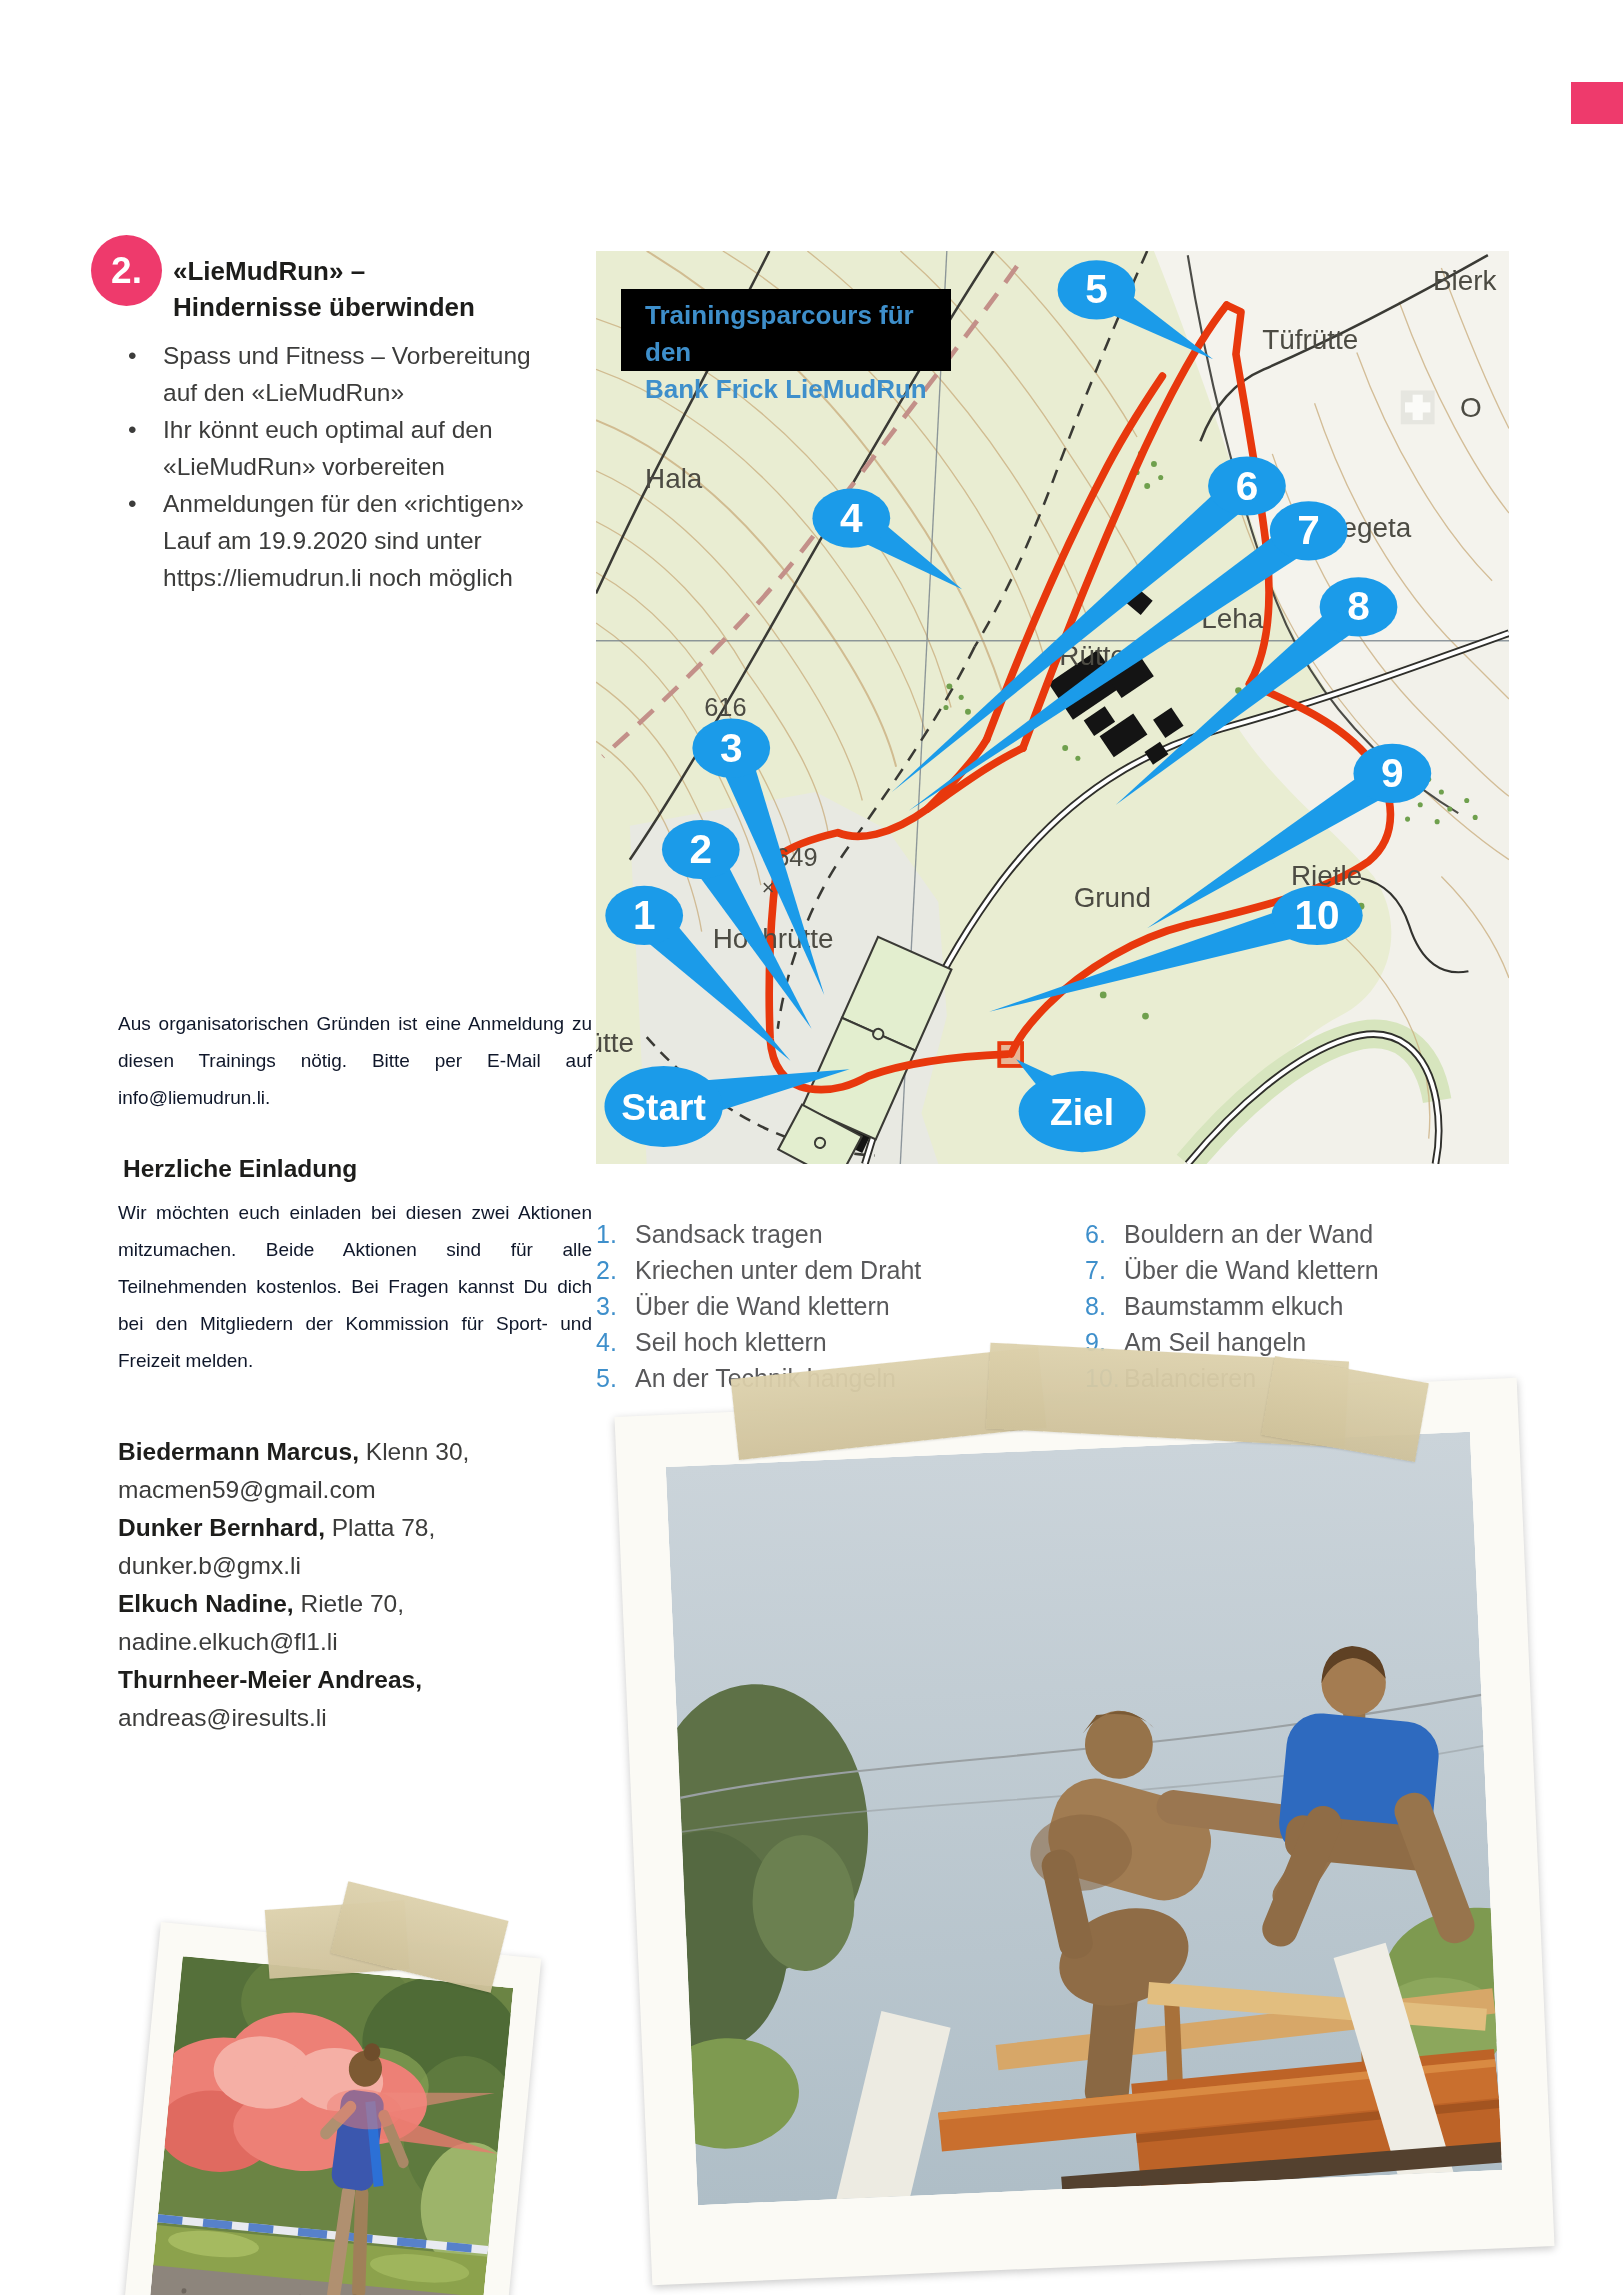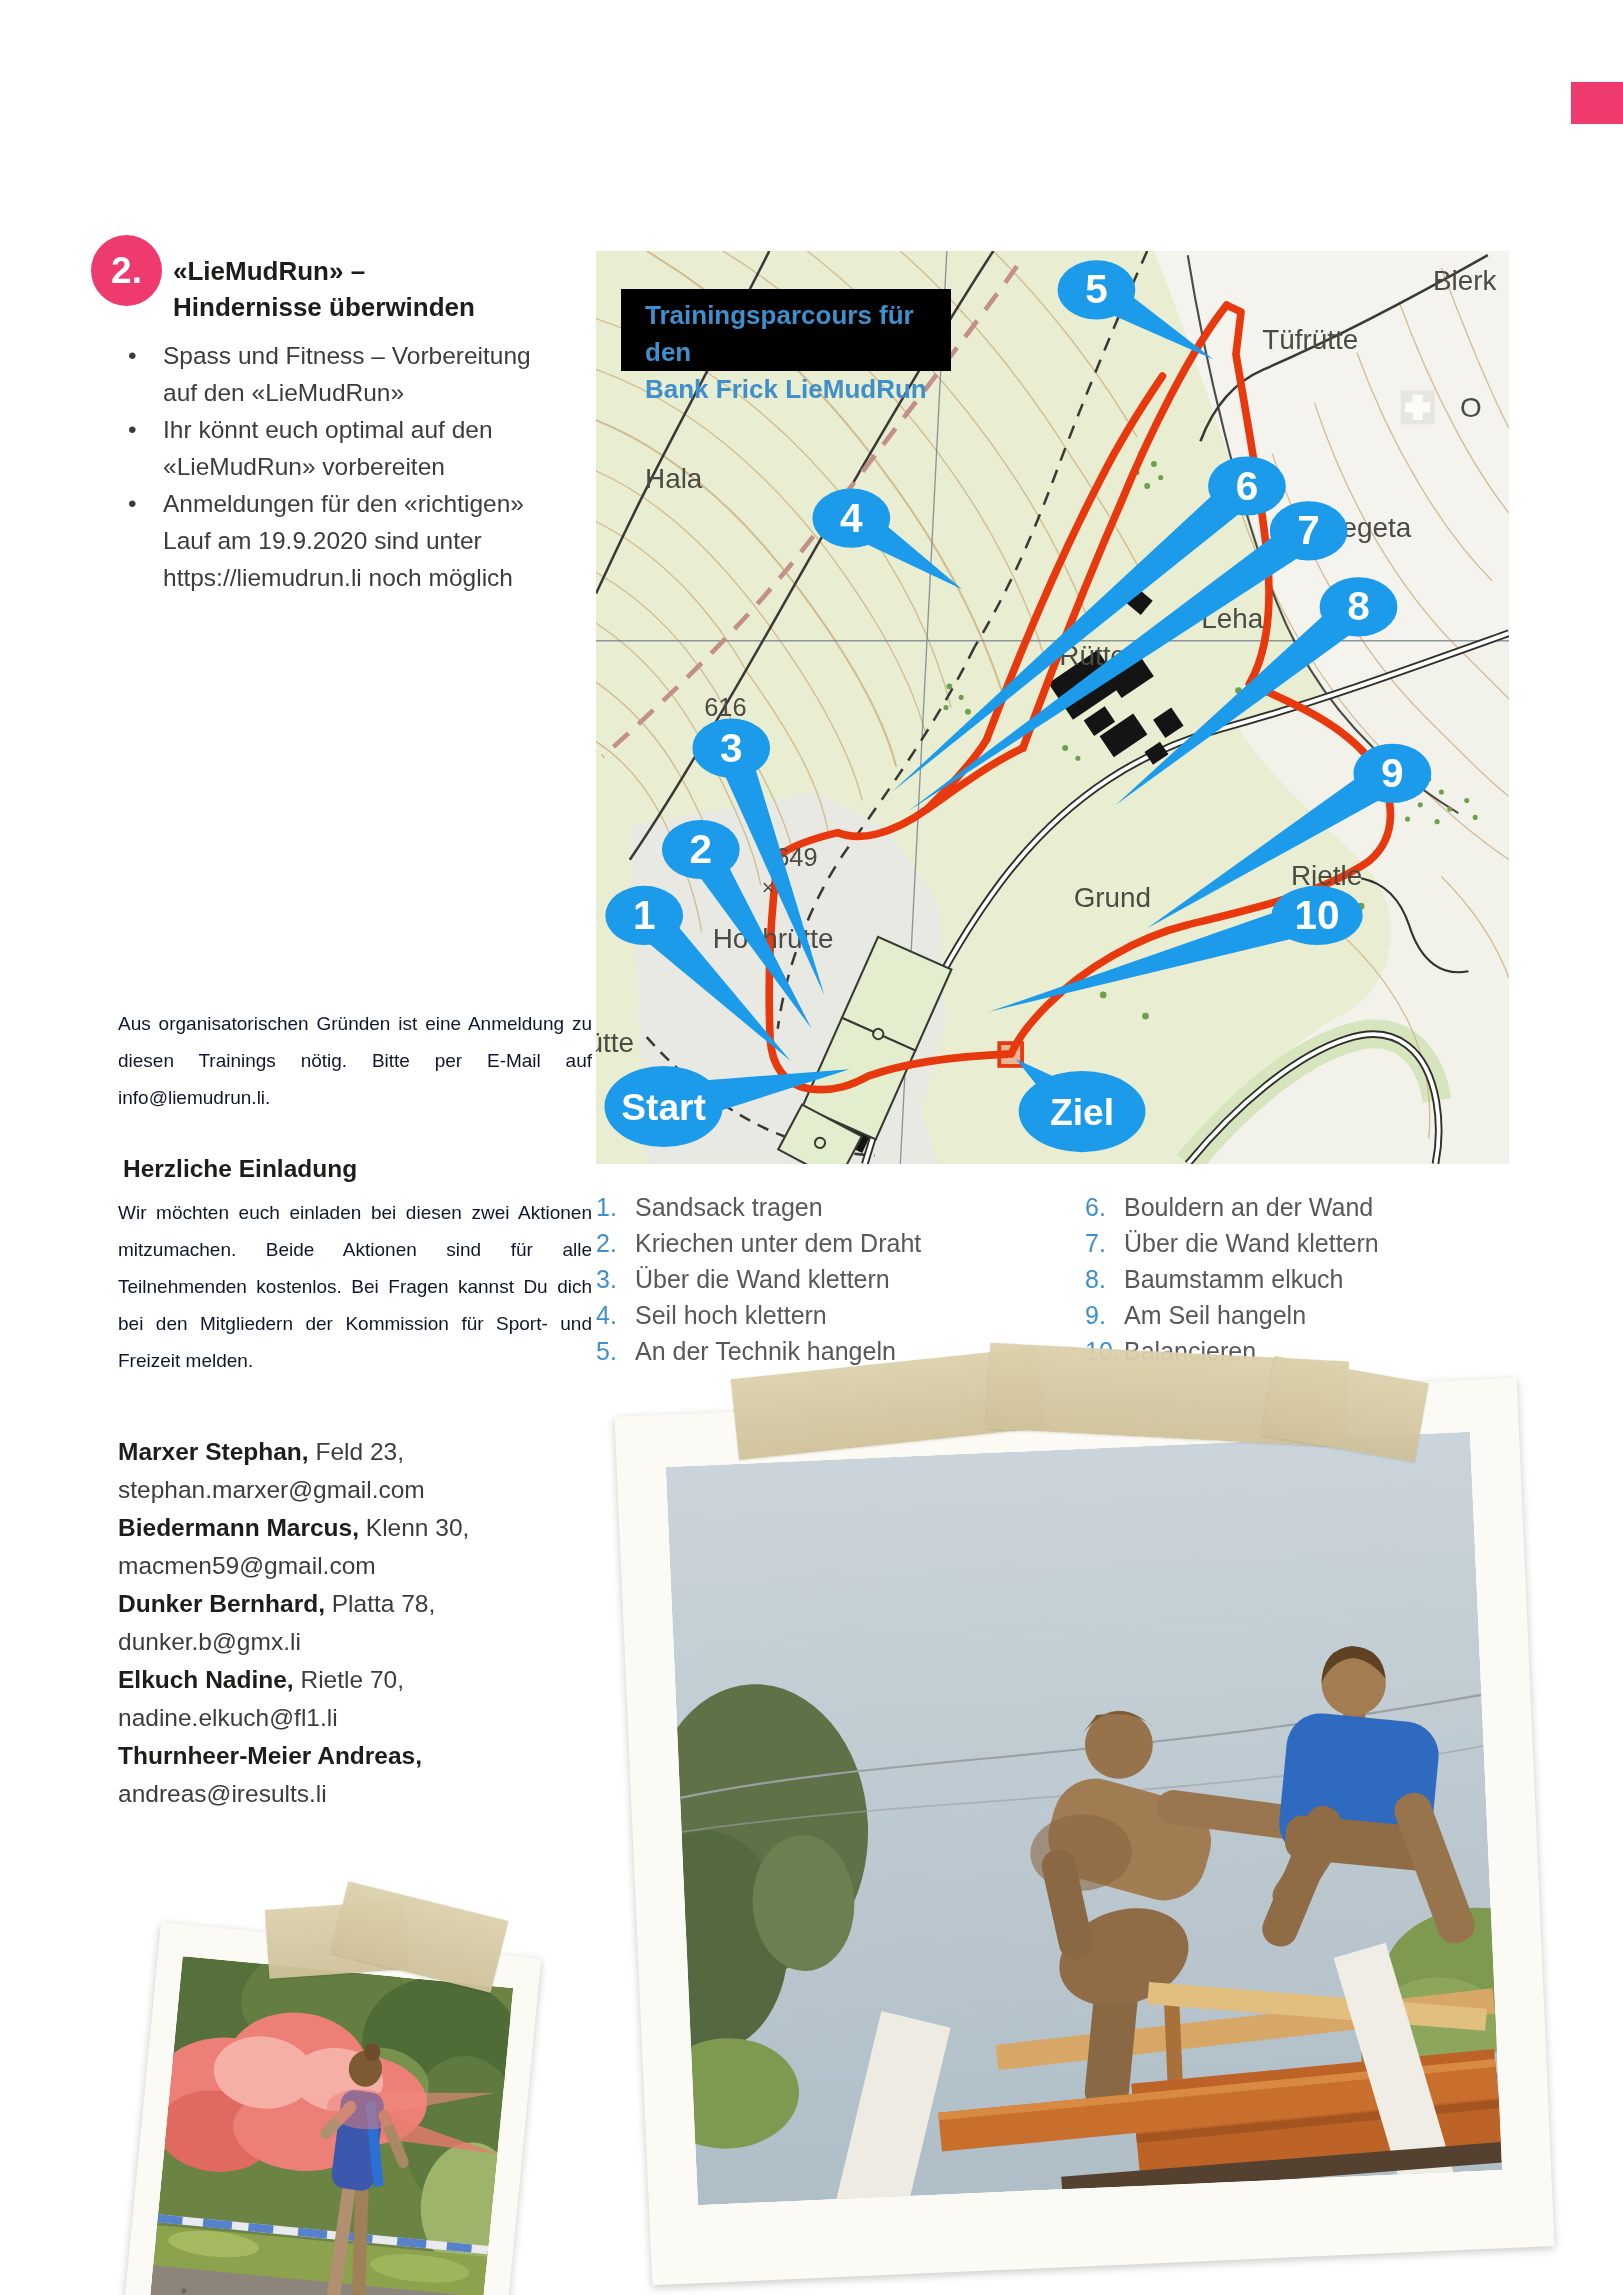--- a/index.html
+++ b/index.html
@@ -25,21 +25,21 @@
   .invit-head { position:absolute; left:123px; top:1155px; font-size:24.5px; font-weight:bold; color:#1d1d1b; }
   .contacts { position:absolute; left:118px; top:1433px; width:482px; font-size:24.5px; line-height:38px; color:#3c3c3b; }
   .contacts .b { font-weight:bold; color:#1d1d1b; }
 
   .map { position:absolute; left:596px; top:251px; width:913px; height:913px; overflow:hidden; }
   .map svg { position:absolute; left:0; top:0; }
   .map-title { position:absolute; left:25px; top:38px; width:330px; height:82px; background:#000000;
                color:#3E8FCB; font-size:26px; font-weight:bold; line-height:37px;
                padding:7.6px 0 0 24px; box-sizing:border-box; }
 
-  .obstacles { position:absolute; top:1189px; font-size:25px; line-height:36px; color:#58585a; }
+  .obstacles { position:absolute; top:1216px; font-size:25px; line-height:36px; color:#58585a; }
   .obs-left  { left:596px;  width:474px; }
   .obs-right { left:1085px; width:440px; }
   .obs-num { display:inline-block; width:39px; color:#3E8FCB; }
 
   .footer { position:absolute; top:2223px; left:941px; font-size:25px; color:#9d9d9c; white-space:nowrap; }
   .footer .sep { color:#F2B600; padding:0 7.6px; }
   .page-num { position:absolute; top:2223px; left:1490px; font-size:25px; font-weight:bold; color:#70706f; }
 
   .polaroid { position:absolute; background:#FBFAF5; box-shadow:0 2.5px 8.5px rgba(0,0,0,.22); z-index:2; }
   .polaroid-big { left:633px; top:1397px; width:903px; height:869px; transform:rotate(-2.5deg); }
@@ -76,25 +76,20 @@
     <li>Ihr könnt euch optimal auf den «Lie­MudRun» vorbereiten</li>
     <li>Anmeldungen für den «richtigen» Lauf am 19.9.2020 sind unter https://liemudrun.li noch möglich</li>
   </ul>
 
   <p class="para" style="top:1005px;">Aus organisatorischen Gründen ist eine Anmeldung zu diesen Trainings nötig. Bitte per E-Mail auf info@liemudrun.li.</p>
 
   <div class="invit-head">Herzliche Einladung</div>
   <p class="para" style="top:1194px;">Wir möchten euch einladen bei diesen zwei Aktionen mitzumachen. Beide Aktio­nen sind für alle Teilnehmenden kostenlos. Bei Fragen kannst Du dich bei den Mit­gliedern der Kommission für Sport- und Freizeit melden.</p>
 
   <div class="contacts">
-    <div class="contact">
-      <span class="b">Marxer Stephan,</span>
-      <span>Feld 23,</span><br>
-      <span>stephan.marxer@gmail.com</span>
-    </div>
     <div class="contact">
       <span class="b">Biedermann Marcus,</span>
       <span>Klenn 30,</span><br>
       <span>macmen59@gmail.com</span>
     </div>
     <div class="contact">
       <span class="b">Dunker Bernhard,</span>
       <span>Platta 78,</span><br>
       <span>dunker.b@gmx.li</span>
     </div>

